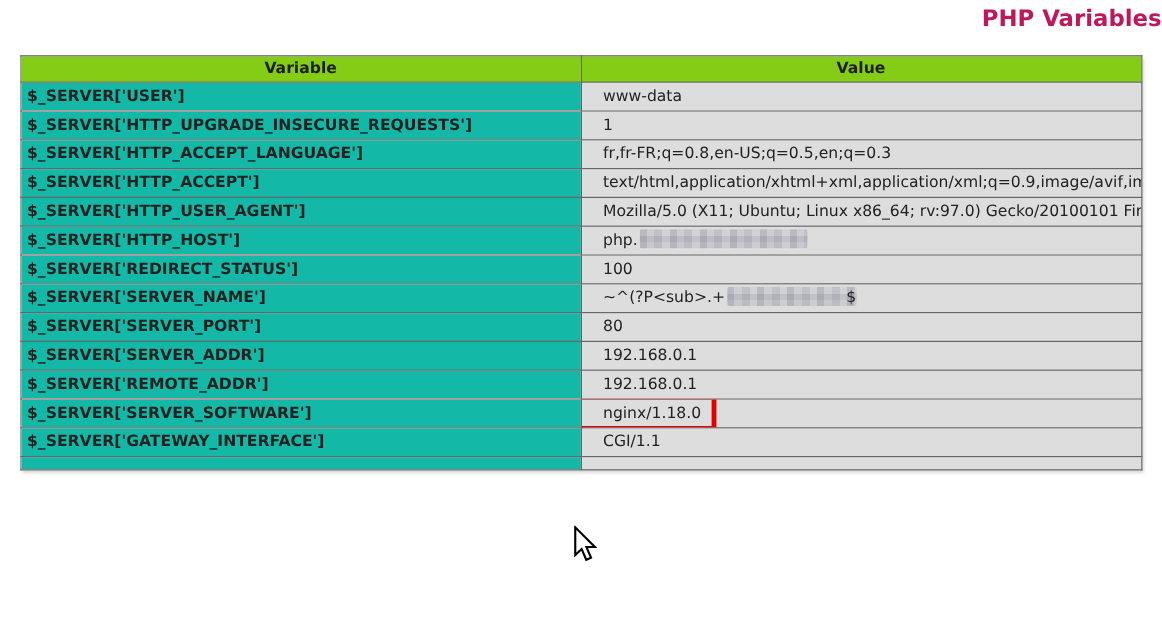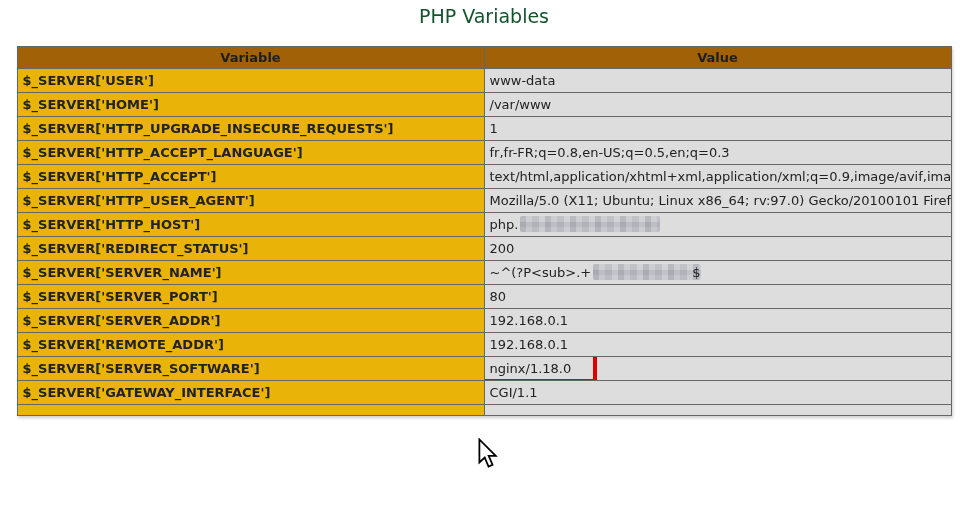--- a/index.html
+++ b/index.html
@@ -6,57 +6,57 @@
   html, body {
     width: 968px; height: 527px;
     overflow: hidden;
     background: #ffffff;
     font-family: "DejaVu Sans", "Liberation Sans", sans-serif;
     color: #222222;
   }
   .page { position: relative; width: 968px; height: 527px; }
   h2.page-title {
     margin-top: 5px;
-    text-align: center;
+    text-align: right;
     font-size: 19px;
     line-height: 23px;
-    font-weight: normal;
-    color: #14532d;
+    font-weight: bold;
+    color: #be185d;
   }
   table.php-table {
     width: 934px;
     margin: 18px auto 0 auto;
     border-collapse: collapse;
     box-shadow: 1px 2px 3px #cccccc;
     table-layout: fixed;
   }
   table.php-table th, table.php-table td {
     border: 1px solid #666666;
     font-size: 13px;
     line-height: 15px;
     vertical-align: baseline;
     white-space: nowrap;
     overflow: hidden;
   }
   table.php-table th {
-    background: #a16207;
+    background: #84cc16;
     font-weight: bold;
     text-align: center;
     padding: 3px 7px;
     color: #1e1e1e;
   }
   td.e {
-    background: #eab308;
+    background: #14b8a6;
     font-weight: bold;
     width: 333px;
     padding: 4px 5px;
   }
   td.v {
     background: #dddddd;
-    padding: 4px 5px;
+    padding: 4px 18px;
   }
   tr.partial-row td { padding: 0; height: 10px; }
   .blur {
     display: inline-block;
     vertical-align: middle;
     width: 140px;
     height: 16px;
     margin: -3px 0 0 2px;
     border-radius: 2px;
     background:
@@ -100,24 +100,20 @@
         <th>Variable</th>
         <th>Value</th>
       </tr>
     </thead>
     <tbody id="rows">
         <tr>
           <td class="e">$_SERVER['USER']</td>
           <td class="v">www-data</td>
         </tr>
         <tr>
-          <td class="e">$_SERVER['HOME']</td>
-          <td class="v">/var/www</td>
-        </tr>
-        <tr>
           <td class="e">$_SERVER['HTTP_UPGRADE_INSECURE_REQUESTS']</td>
           <td class="v">1</td>
         </tr>
         <tr>
           <td class="e">$_SERVER['HTTP_ACCEPT_LANGUAGE']</td>
           <td class="v">fr,fr-FR;q=0.8,en-US;q=0.5,en;q=0.3</td>
         </tr>
         <tr>
           <td class="e">$_SERVER['HTTP_ACCEPT']</td>
           <td class="v">text/html,application/xhtml+xml,application/xml;q=0.9,image/avif,image/webp,*/*;q=0.8</td>
@@ -125,21 +121,21 @@
         <tr>
           <td class="e">$_SERVER['HTTP_USER_AGENT']</td>
           <td class="v">Mozilla/5.0 (X11; Ubuntu; Linux x86_64; rv:97.0) Gecko/20100101 Firefox/97.0</td>
         </tr>
         <tr>
           <td class="e">$_SERVER['HTTP_HOST']</td>
           <td class="v"><span>php.</span><span class="blur"></span></td>
         </tr>
         <tr>
           <td class="e">$_SERVER['REDIRECT_STATUS']</td>
-          <td class="v">200</td>
+          <td class="v">100</td>
         </tr>
         <tr>
           <td class="e">$_SERVER['SERVER_NAME']</td>
           <td class="v"><span>~^(?P&lt;sub&gt;.+</span><span class="blur with-suffix"></span><span class="suffix-overlap">$</span></td>
         </tr>
         <tr>
           <td class="e">$_SERVER['SERVER_PORT']</td>
           <td class="v">80</td>
         </tr>
         <tr>

